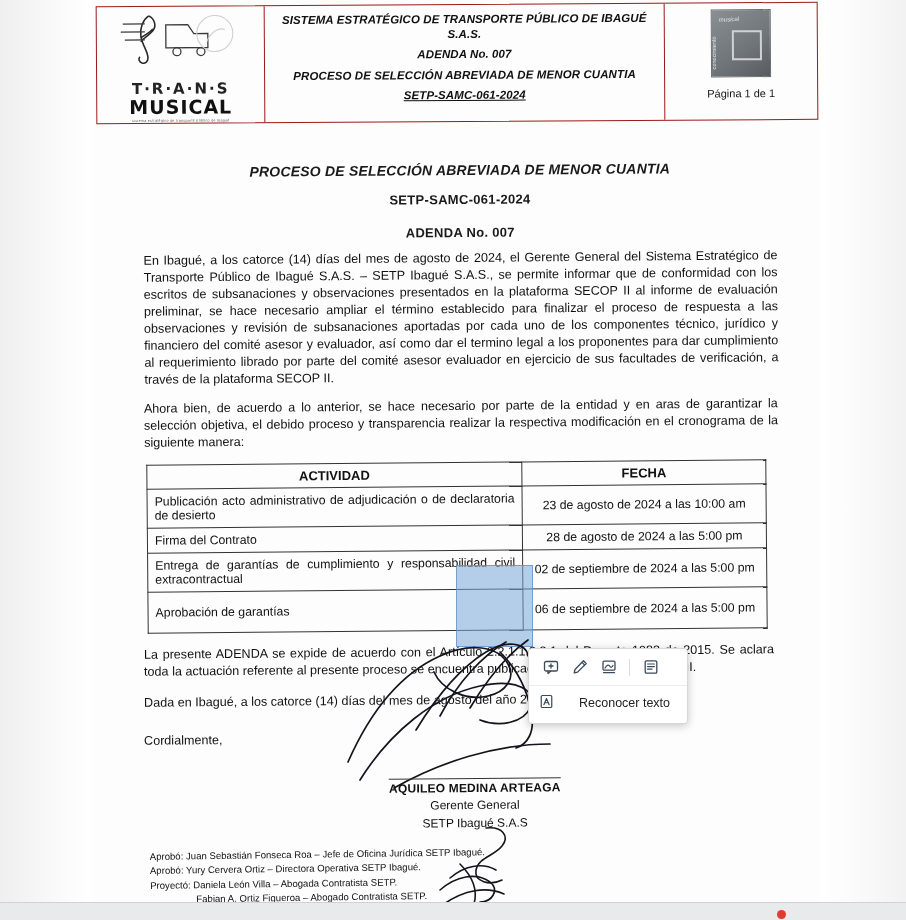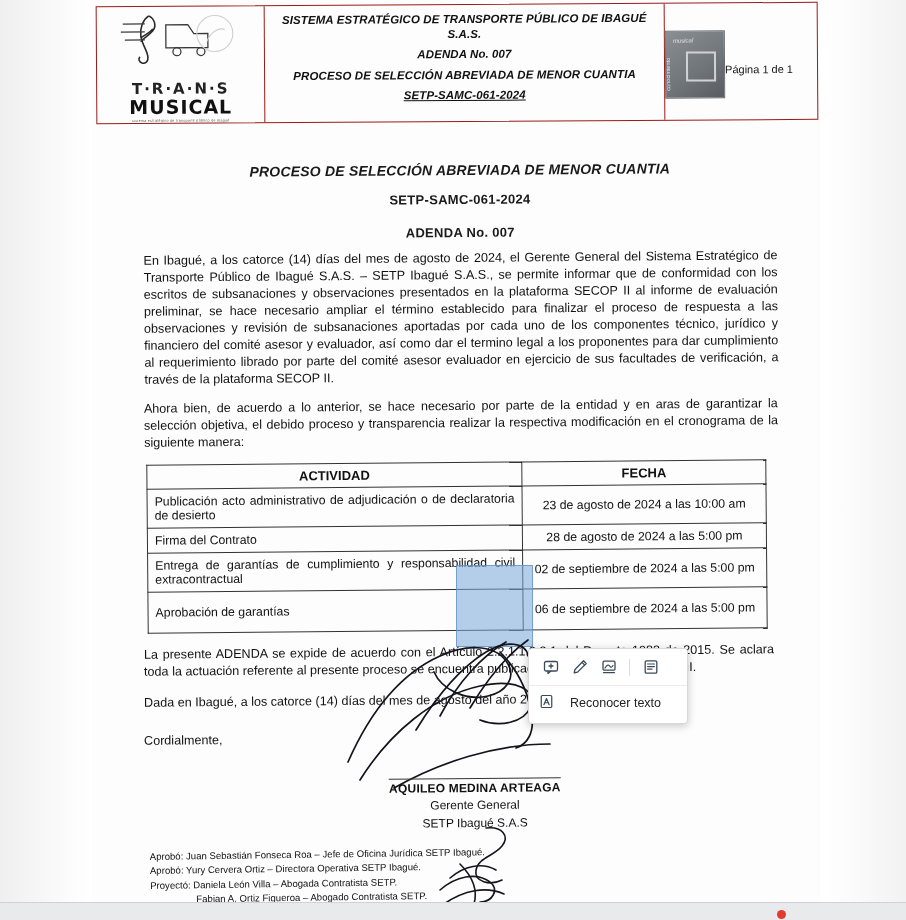--- a/index.html
+++ b/index.html
@@ -114,21 +114,21 @@
     color: #111;
     letter-spacing: .1px;
   }
   .hdr .title .l1 { margin-bottom: 6px; }
   .hdr .title .l2 { margin-bottom: 6px; }
   .hdr .title .l3 { margin-bottom: 5px; }
   .hdr .title .l4 { text-decoration: underline; }
   .hdr .pagecell {
     flex: 1;
     display: flex;
-    flex-direction: row;
+    flex-direction: column;
     align-items: center;
     justify-content: flex-start;
     padding-top: 6px;
   }
   .stamp {
     width: 58px;
     height: 66px;
     background: linear-gradient(145deg,#8a8f94,#6f7479 60%,#585c60);
     border: 1px solid #6a6e72;
     position: relative;
@@ -280,21 +280,21 @@
   }
   .tb-sep {
     width: 1px;
     height: 17px;
     background: #dcdcdc;
     margin: 0 5px;
   }
   .toolbar .menuitem {
     display: flex;
     align-items: center;
-    gap: 16px;
+    gap: 25px;
     padding: 8px 10px 9px 10px;
     font-size: 12.5px;
     color: #222;
     cursor: pointer;
   }
 
   
   .sig-wrap {
     position: absolute;
     left: 330px;

